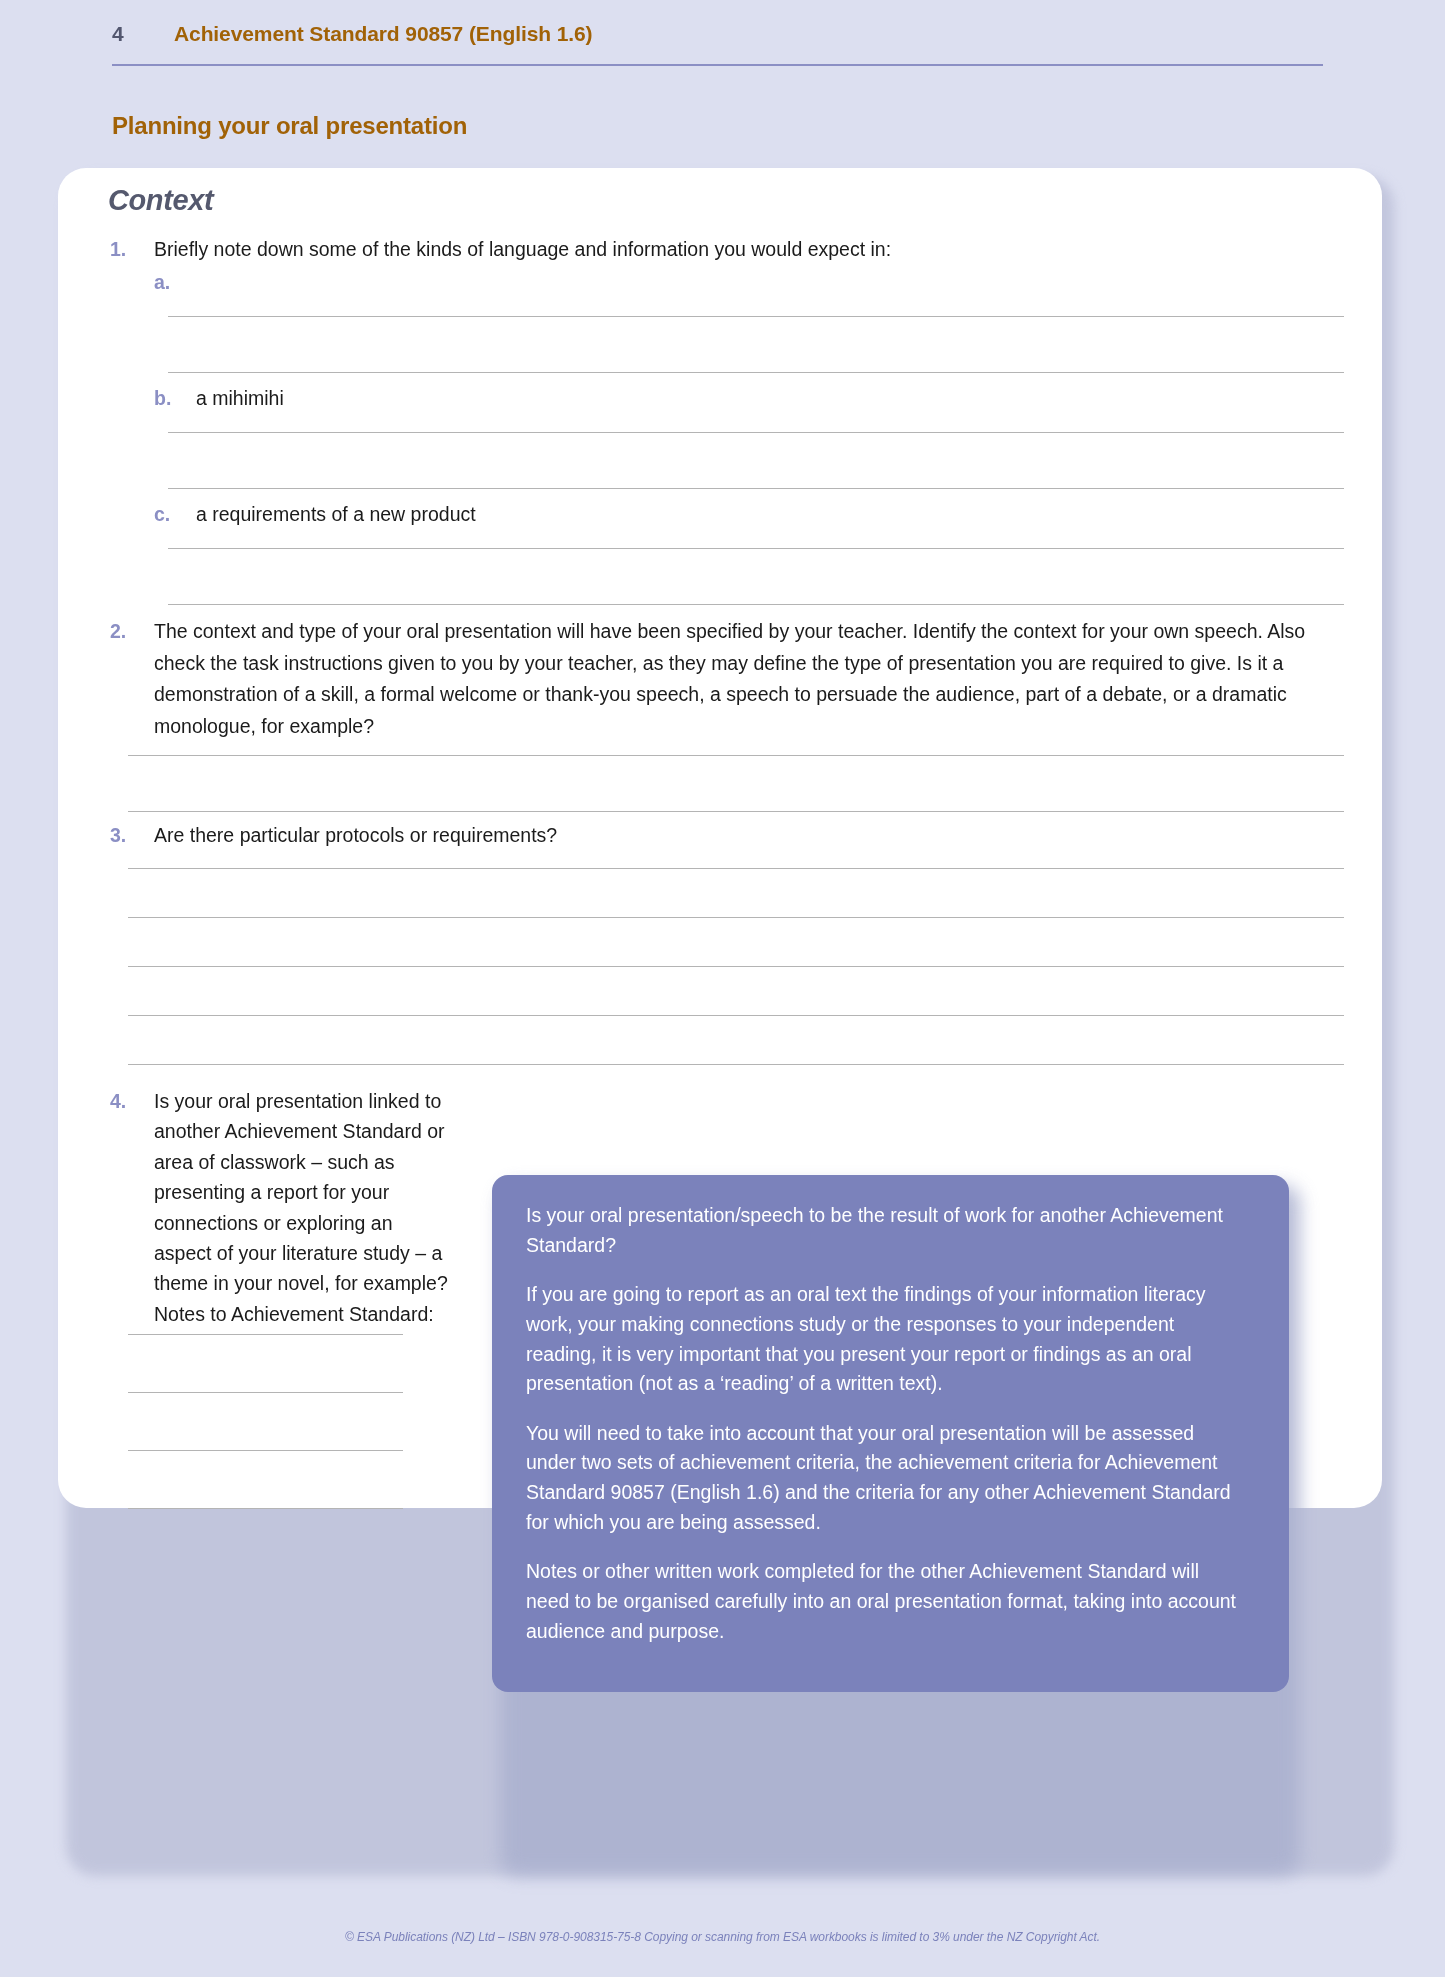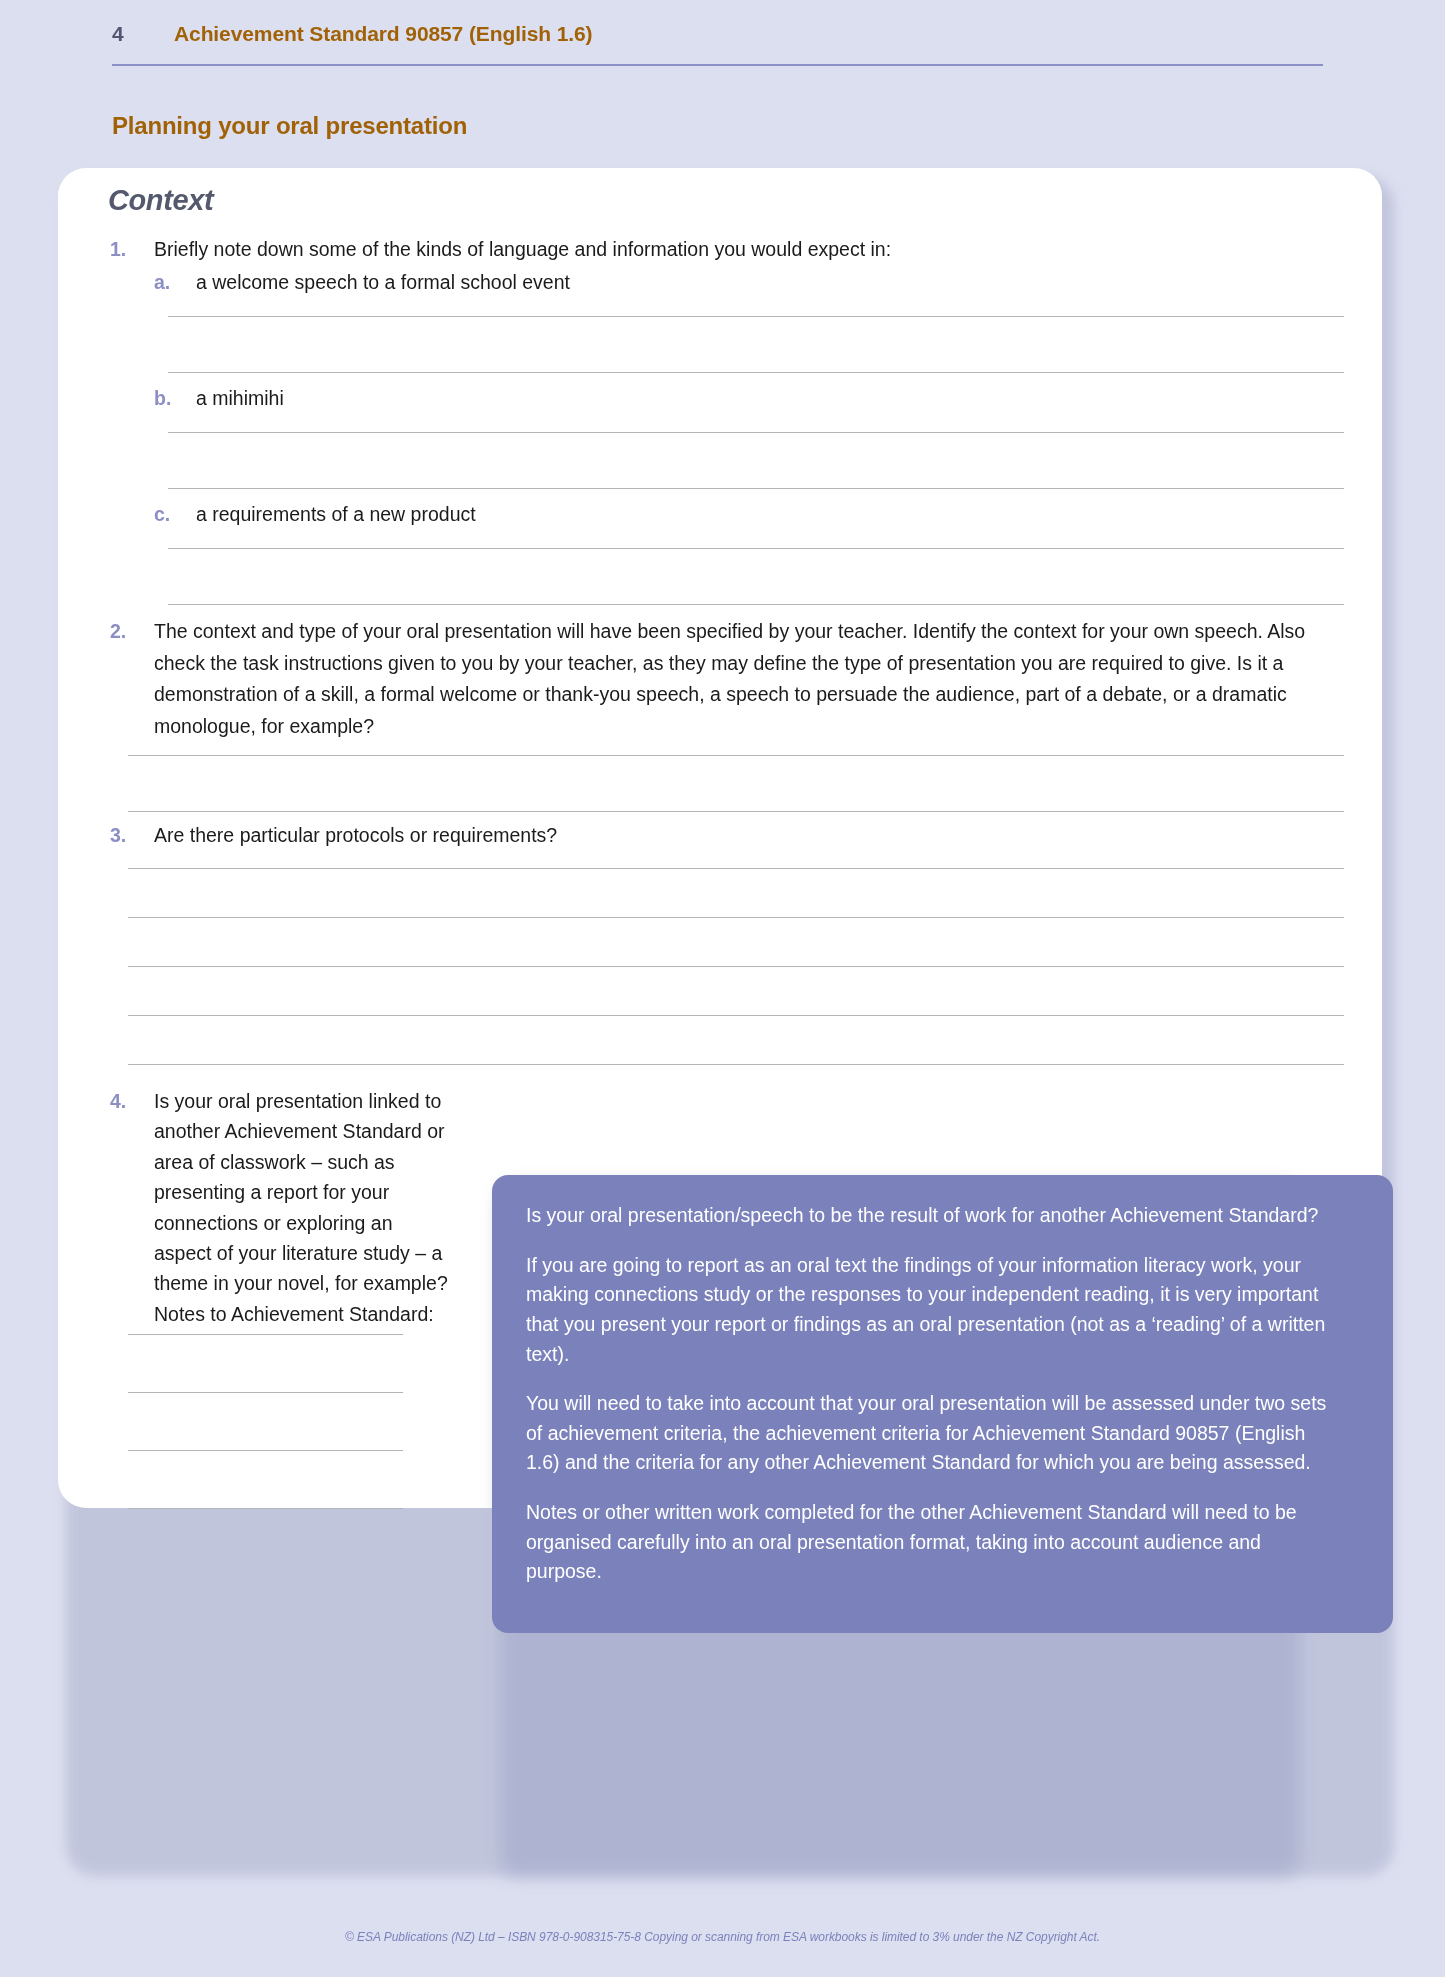--- a/index.html
+++ b/index.html
@@ -147,21 +147,21 @@
     height: 690px;
     border-radius: 18px;
     background: #aab0cf;
     filter: blur(9px);
     opacity: .85;
   }
   .callout {
     position: absolute;
     left: 492px;
     top: 1175px;
-    width: 901px;
+    width: 797px;
     border-radius: 16px;
     background: #7b82bb;
     padding: 26px 52px 30px 34px;
     box-sizing: border-box;
     color: #ffffff;
     font-size: 19.5px;
     line-height: 1.52;
   }
   .callout p {
     margin: 0 0 20px 0;
@@ -198,21 +198,20 @@
 
     <div class="context-heading">Context</div>
 
     <div class="q" style="left:52px; top:66px; width:1235px;">
       <span class="num num-l1">1.</span>
       <span class="body">Briefly note down some of the kinds of language and information you would expect in:</span>
     </div>
 
     <div class="sub" style="left:96px; top:99px; width:1190px;">
       <span class="num">a.</span>
-      <span class="body">a welcome speech to a formal school event</span>
     </div>
     <div class="rule" style="left:110px; top:148px; width:1176px;"></div>
     <div class="rule" style="left:110px; top:204px; width:1176px;"></div>
 
     <div class="sub" style="left:96px; top:215px; width:1190px;">
       <span class="num">b.</span>
       <span class="body">a mihimihi</span>
     </div>
     <div class="rule" style="left:110px; top:264px; width:1176px;"></div>
     <div class="rule" style="left:110px; top:320px; width:1176px;"></div>

